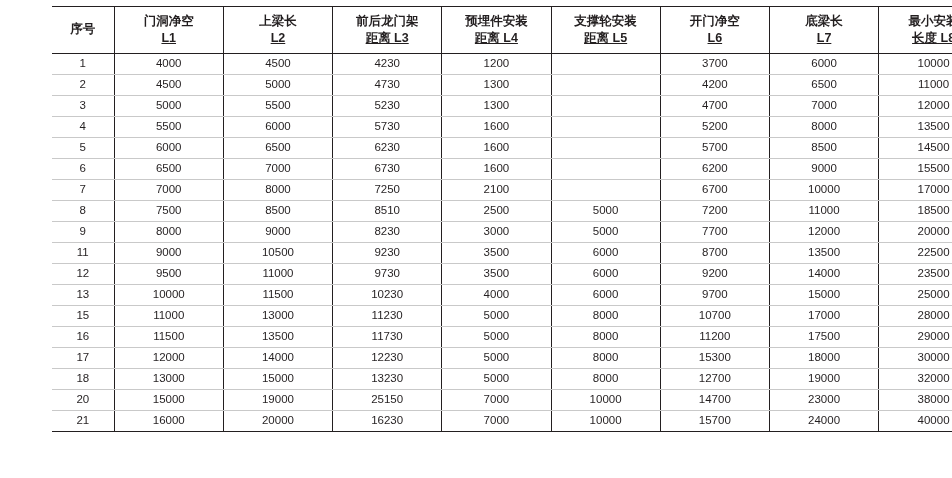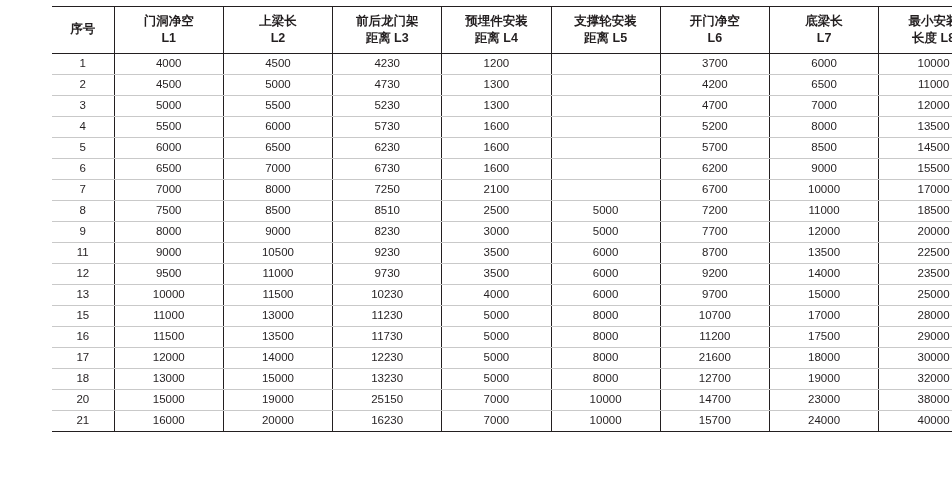--- a/index.html
+++ b/index.html
@@ -37,21 +37,21 @@
     font-weight: bold;
     line-height: 1.32;
     text-align: center;
     vertical-align: middle;
     background: #ffffff;
   }
   thead th.sep {
     border-right: 1px solid #231f20;
   }
   thead th .hl1 { display: block; }
-  thead th .hl2 { display: block; }
+  thead th .hl2 { display: block; text-decoration: underline; }
   tbody td {
     border-bottom: 0.7px solid #c9c9c9;
     padding: 3px 2px 3px 2px;
     font-size: 11.5px;
     text-align: center;
     vertical-align: middle;
     line-height: 1.18;
     height: 14px;
   }
   tbody td.sep {
@@ -272,21 +272,21 @@
           <td class="sep">17500</td>
           <td>29000</td>
         </tr>
         <tr>
           <td class="sep idx">17</td>
           <td class="sep">12000</td>
           <td class="sep">14000</td>
           <td class="sep">12230</td>
           <td class="sep">5000</td>
           <td class="sep">8000</td>
-          <td class="sep">21600</td>
+          <td class="sep">15300</td>
           <td class="sep">18000</td>
           <td>30000</td>
         </tr>
         <tr>
           <td class="sep idx">18</td>
           <td class="sep">13000</td>
           <td class="sep">15000</td>
           <td class="sep">13230</td>
           <td class="sep">5000</td>
           <td class="sep">8000</td>

